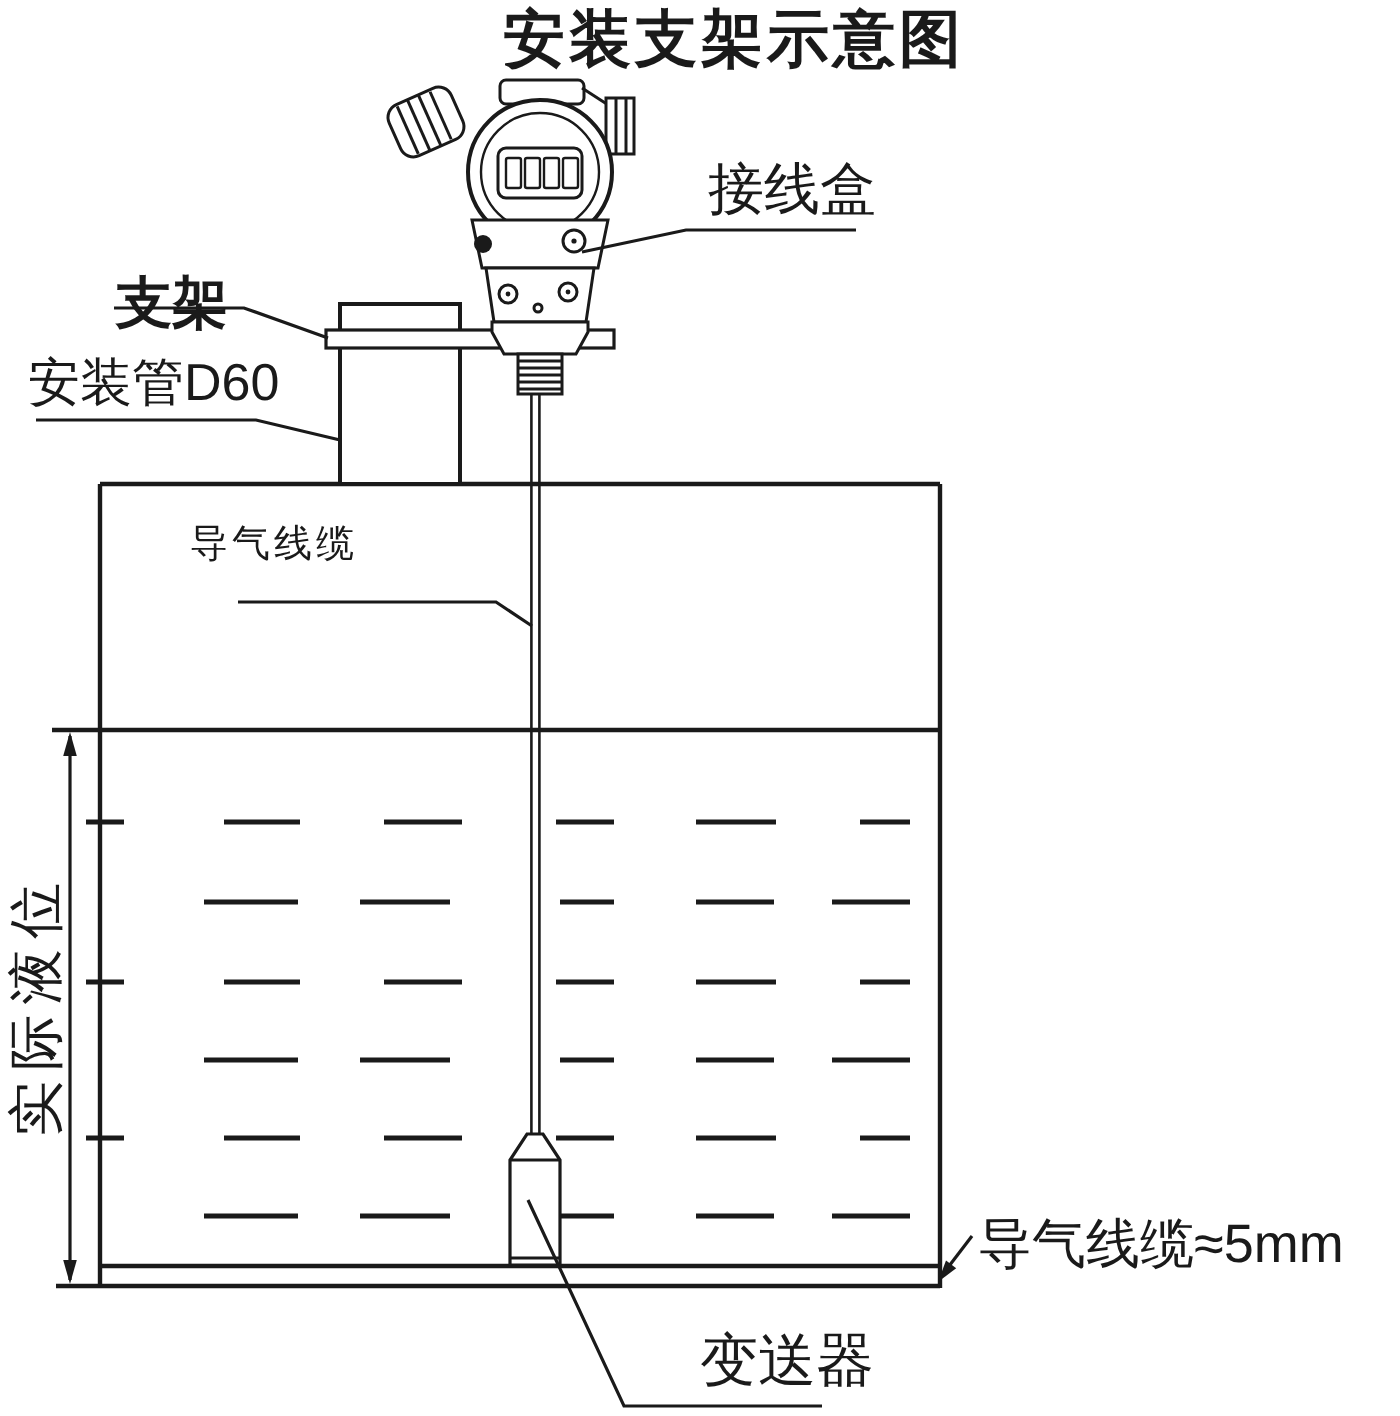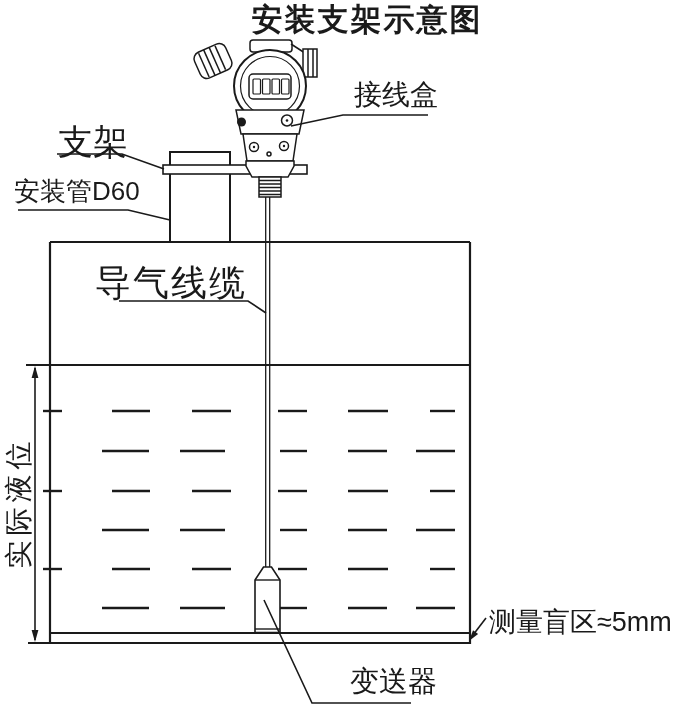--- a/index.html
+++ b/index.html
@@ -5,24 +5,24 @@
   :root { --line: #1a1a1a; --bg: #ffffff; }
   html,body { margin:0; padding:0; background:var(--bg); }
   .stage {
     position:relative; width:700px; height:708px; background:var(--bg);
     font-family:"Liberation Sans","DejaVu Sans",sans-serif; color:var(--line);
     overflow:hidden;
   }
   .stage svg { position:absolute; left:0; top:0; color:var(--line); }
   .lbl { position:absolute; white-space:nowrap; color:var(--line); line-height:1.1; }
   .title { left:0; right:0; top:3px; text-align:center; font-size:31px; font-weight:600; letter-spacing:2px;padding-left:34px; }
-  .lbl-bracket   { left:58px;  top:123px; font-size:35px; font-weight:400; }
+  .lbl-bracket   { left:58px;  top:137px; font-size:28px; font-weight:700; }
   .lbl-pipe      { left:14px;  top:177px; font-size:26px; font-weight:500; }
   .lbl-junction  { left:354px; top:80px;  font-size:28px; font-weight:500; }
-  .lbl-aircable  { left:95px;  top:263px; font-size:36px; font-weight:500; letter-spacing:2px; }
+  .lbl-aircable  { left:95px;  top:263px; font-size:19px; font-weight:500; letter-spacing:2px; }
   .lbl-level     { left:-76px; top:487px; width:190px; text-align:center;
                    font-size:28px; font-weight:500; letter-spacing:5px; transform:rotate(-90deg); }
   .lbl-blind     { left:489px; top:608px; font-size:27px; font-weight:500; }
   .lbl-trans     { left:317px; top:666px; font-size:29px; font-weight:500;margin-left:33px; }
   
   .stroked { stroke:currentColor; fill:none; }
   .whitefill { stroke:currentColor; fill:#ffffff; }
   .solid { fill:currentColor; stroke:none; }
   #liquid-dashes line { stroke:currentColor; stroke-width:2.4; }
 </style>
@@ -171,15 +171,15 @@
       </g>
     </g>
   </svg>
 
   <div class="lbl title">安装支架示意图</div>
   <div class="lbl lbl-bracket">支架</div>
   <div class="lbl lbl-pipe">安装管D60</div>
   <div class="lbl lbl-junction">接线盒</div>
   <div class="lbl lbl-aircable">导气线缆</div>
   <div class="lbl lbl-level">实际液位</div>
-  <div class="lbl lbl-blind">测量盲区≈5mm</div>
+  <div class="lbl lbl-blind">导气线缆≈5mm</div>
   <div class="lbl lbl-trans">变送器</div>
 </div>
 
 </body></html>

